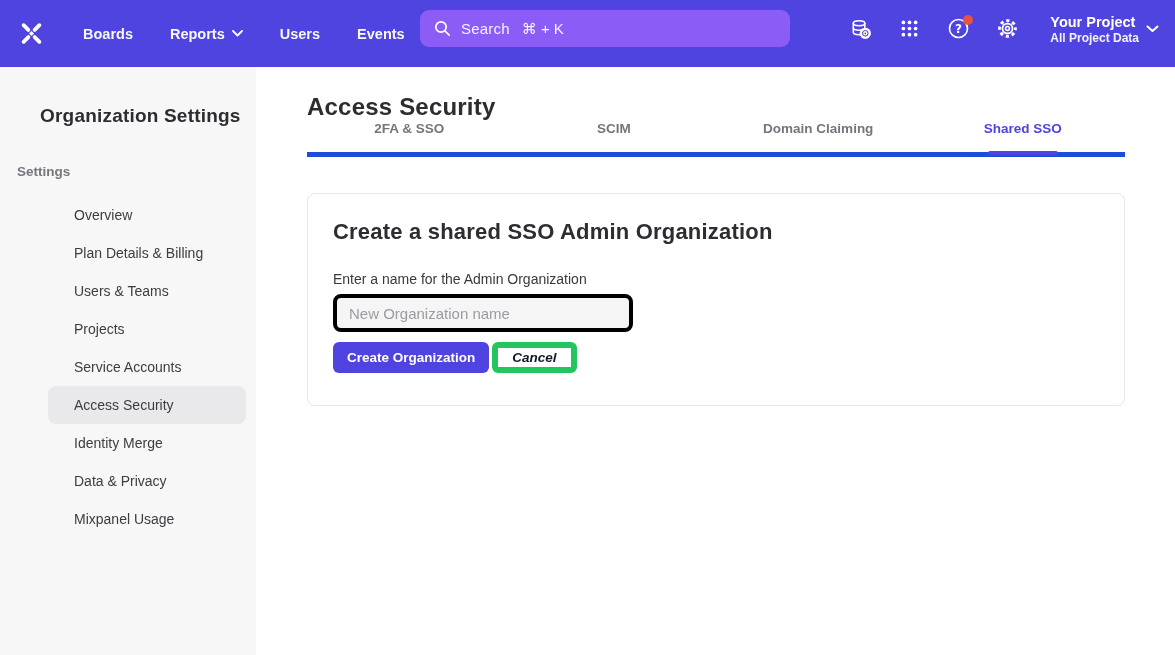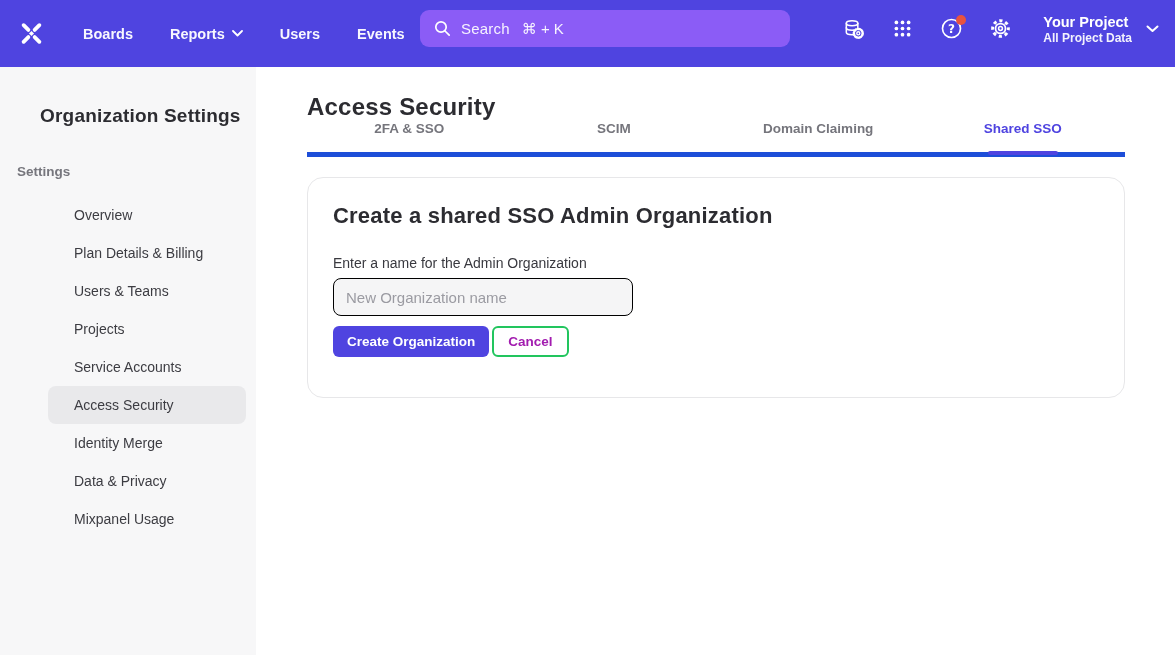--- a/index.html
+++ b/index.html
@@ -29,21 +29,21 @@
   .search-shortcut { font-size:15px; color:rgba(255,255,255,.92); margin-left:2px; }
   .nav-right {
     position:absolute; right:16px; top:0; height:57px;
     display:flex; align-items:center; gap:25px;
   }
   .icon-btn { position:relative; width:24px; height:24px; display:flex; align-items:center; justify-content:center; cursor:pointer; }
   .notif-dot {
     position:absolute; top:-2px; right:-3px; width:10px; height:10px;
     border-radius:50%; background:#e8533f;
   }
-  .project-switcher { display:flex; align-items:center; gap:14px; cursor:pointer; margin-left:6px; }
+  .project-switcher { display:flex; align-items:center; gap:7px; cursor:pointer; margin-left:6px; }
   .project-lines { text-align:left; }
   .project-name { font-size:14.5px; font-weight:700; color:#fff; line-height:18px; }
   .project-scope { font-size:12px; font-weight:700; color:rgba(255,255,255,.93); line-height:14px; }
 
   
   .page { display:flex; height:598px; }
 
   
   .sidebar {
     width:256px; background:#f7f7f8; height:100%; flex-shrink:0; padding-top:38px;
@@ -70,40 +70,40 @@
     flex:1; text-align:center; padding-bottom:16px; font-size:13.5px; font-weight:600;
     color:#75757c; cursor:pointer; position:relative;
   }
   .tab.active { color:#4f44e0; }
   .tab.active::after {
     content:""; position:absolute; left:50%; transform:translateX(-50%);
     bottom:-3px; width:70px; height:4px; border-radius:2px; background:#4f44e0;
   }
 
   .card {
-    margin-top:20px; border:1px solid #e7e7e9; border-radius:16px; background:#fff;
-    padding:25px 25px 40px 25px; min-height:204px;
+    margin-top:36px; border:1px solid #e7e7e9; border-radius:8px; background:#fff;
+    padding:25px 25px 32px 25px; min-height:204px;
   }
   .card-title { font-size:22px; font-weight:700; color:#2c2c31; letter-spacing:.2px; }
   .field-label { margin-top:26px; font-size:14px; color:#39393f; }
   .org-input {
     display:block; margin-top:7px; width:300px; height:38px;
-    border:1px solid #000000; border-radius:8px; background:#f5f5f6;
+    border:4px solid #000000; border-radius:8px; background:#f5f5f6;
     padding:0 12px; font-size:15px; color:#2c2c31; outline:none;
     font-family:"Liberation Sans","DejaVu Sans",sans-serif;
   }
   .org-input::placeholder { color:#9b9ba2; }
   .btn-row { margin-top:10px; display:flex; align-items:center; gap:3px; }
   .btn {
     height:31px; border-radius:6px; font-size:13.5px; font-weight:700;
     display:inline-flex; align-items:center; padding:0 14px; cursor:pointer; border:none;
     font-family:"Liberation Sans","DejaVu Sans",sans-serif;
   }
   .btn-primary { background:#4f44e0; color:#fff; }
-  .btn-secondary { background:#fff; color:#a21caf; border:2px solid #22c55e; font-weight:600; }
+  .btn-secondary { background:#fff; color:#0f172a; border:6px solid #22c55e; font-weight:600;font-style:italic; }
 </style>
 </head>
 <body>
 
 <header class="topnav">
   <div class="logo-wrap">
     <svg width="27" height="27" viewBox="0 0 24 24">
       <g stroke="#ffffff" stroke-width="3.4" stroke-linecap="round">
         <line x1="5" y1="4.6" x2="9.2" y2="8.8"></line>
         <line x1="19" y1="4.6" x2="14.8" y2="8.8"></line>

